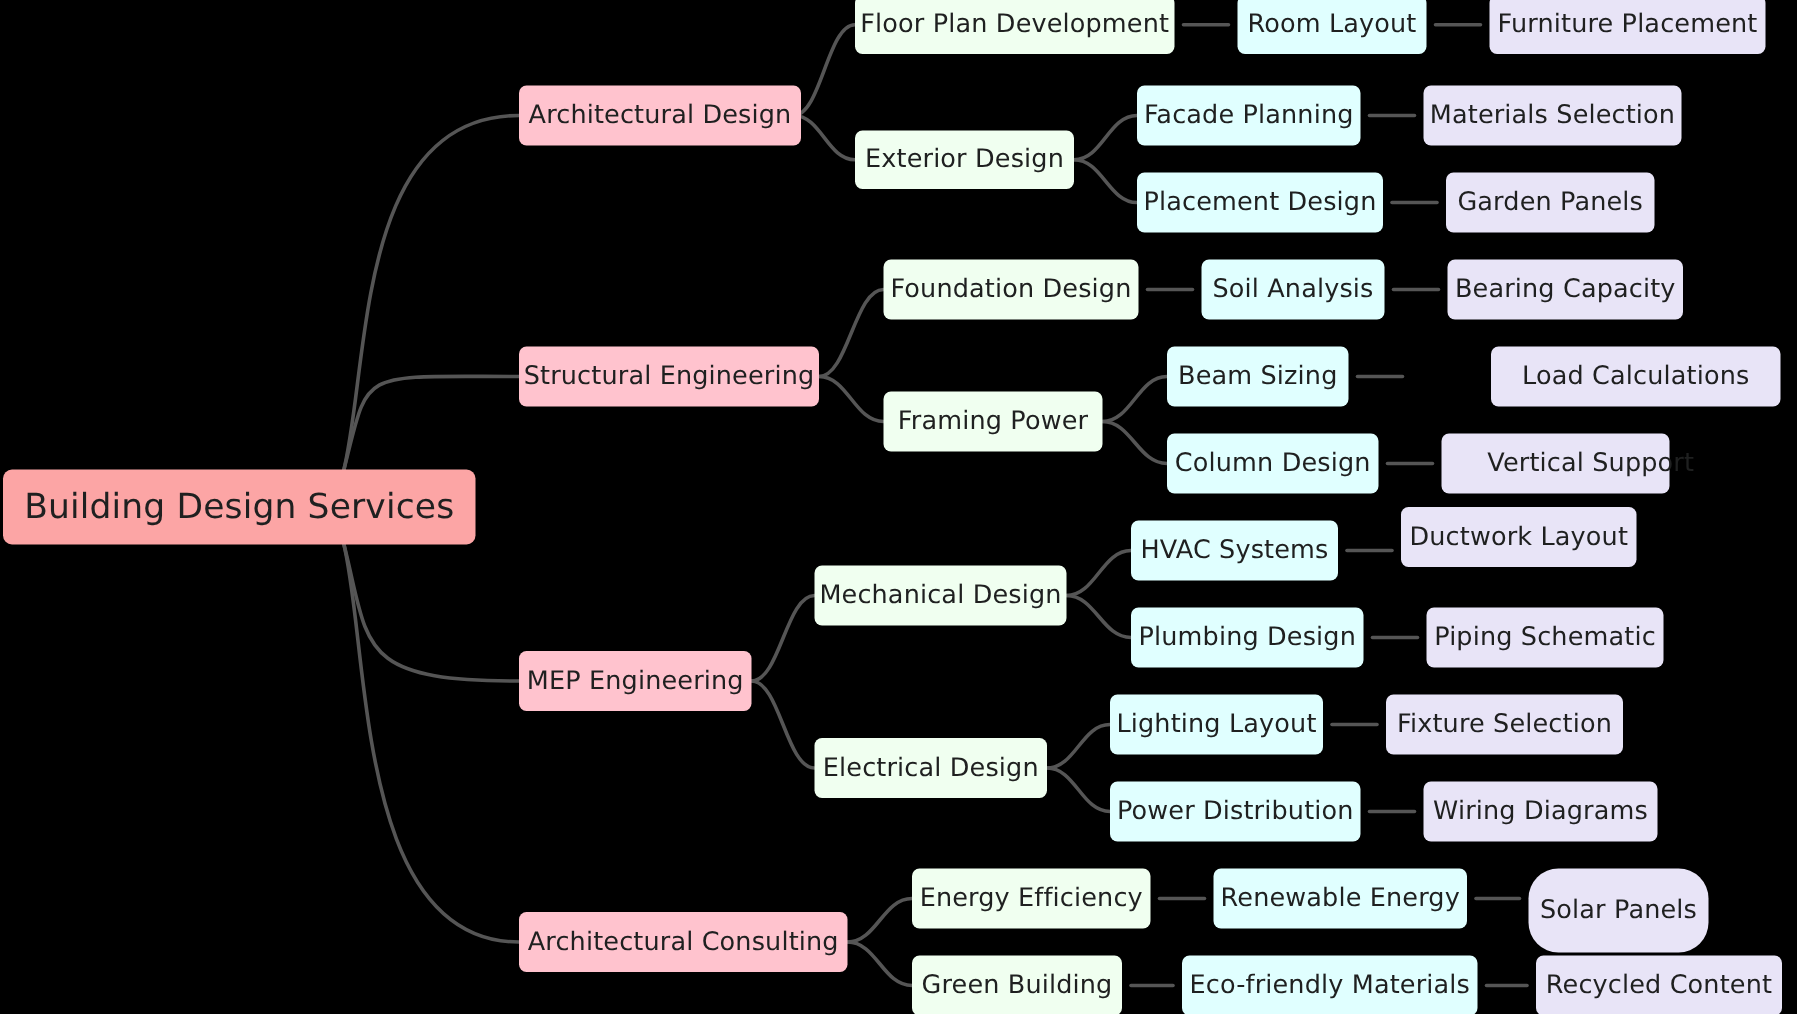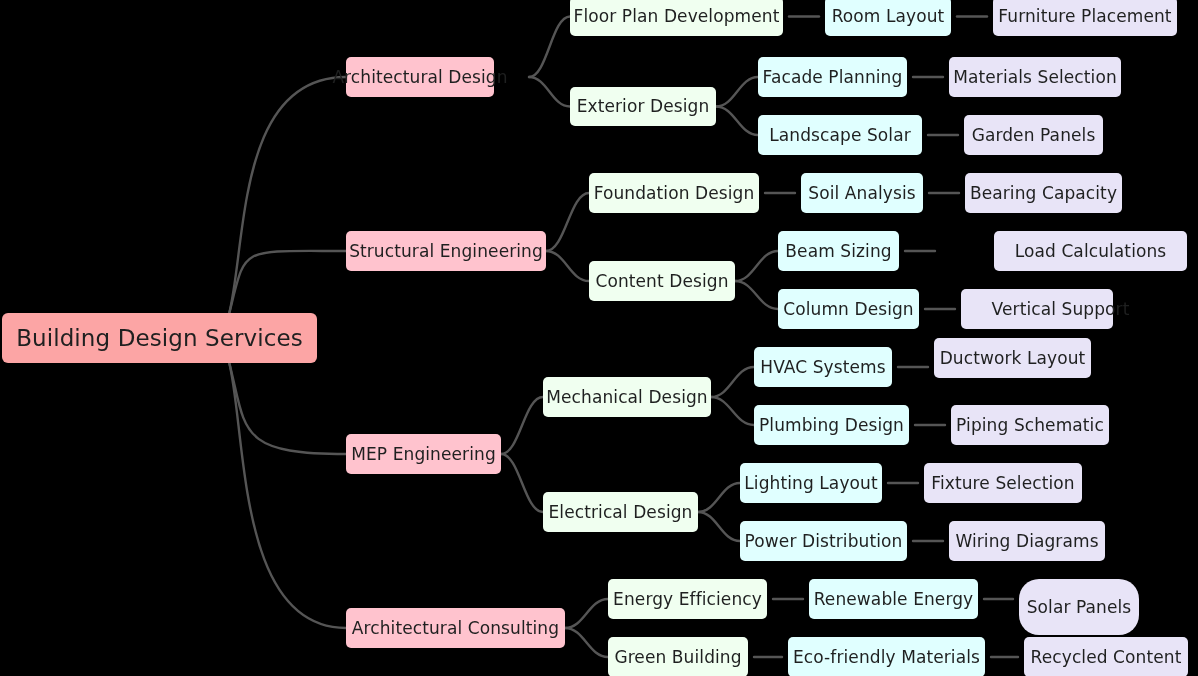--- a/index.html
+++ b/index.html
@@ -94,34 +94,34 @@
       <path d="M 913 541 L 943 541" fill="none" stroke="#555555" stroke-width="2.4" stroke-linecap="round"></path>
       <path d="M 565 628 C 584.35 628, 588.65 599, 608 599" fill="none" stroke="#555555" stroke-width="2.4" stroke-linecap="round"></path>
       <path d="M 565 628 C 584.35 628, 588.65 657, 608 657" fill="none" stroke="#555555" stroke-width="2.4" stroke-linecap="round"></path>
       <path d="M 773 599 L 803 599" fill="none" stroke="#555555" stroke-width="2.4" stroke-linecap="round"></path>
       <path d="M 984 599 L 1013 599" fill="none" stroke="#555555" stroke-width="2.4" stroke-linecap="round"></path>
       <path d="M 754 657 L 782 657" fill="none" stroke="#555555" stroke-width="2.4" stroke-linecap="round"></path>
       <path d="M 991 657 L 1018 657" fill="none" stroke="#555555" stroke-width="2.4" stroke-linecap="round"></path>
     </svg>
   <div id="node-layer">
       <div class="node node-root" style="left: 2px; top: 313px; width: 315px; height: 50px;">Building Design Services</div>
-      <div class="node node-l1" style="left: 346px; top: 57px; width: 148px; height: 40px;">Architectural Design</div>
+      <div class="node node-l1" style="left: 346px; top: 57px; width: 188px; height: 40px;">Architectural Design</div>
       <div class="node node-l2" style="left: 570px; top: -3px; width: 213px; height: 39px;">Floor Plan Development</div>
       <div class="node node-l3" style="left: 825px; top: -3px; width: 126px; height: 39px;">Room Layout</div>
       <div class="node node-l4" style="left: 993px; top: -3px; width: 184px; height: 39px;">Furniture Placement</div>
       <div class="node node-l2" style="left: 570px; top: 87px; width: 146px; height: 39px;">Exterior Design</div>
       <div class="node node-l3" style="left: 758px; top: 57px; width: 149px; height: 40px;">Facade Planning</div>
       <div class="node node-l4" style="left: 949px; top: 57px; width: 172px; height: 40px;">Materials Selection</div>
-      <div class="node node-l3" style="left: 758px; top: 115px; width: 164px; height: 40px;">Landscape Solar</div>
+      <div class="node node-l3" style="left: 758px; top: 115px; width: 164px; height: 40px;">Placement Design</div>
       <div class="node node-l4" style="left: 964px; top: 115px; width: 139px; height: 40px;">Garden Panels</div>
       <div class="node node-l1" style="left: 346px; top: 231px; width: 200px; height: 40px;">Structural Engineering</div>
       <div class="node node-l2" style="left: 589px; top: 173px; width: 170px; height: 40px;">Foundation Design</div>
       <div class="node node-l3" style="left: 801px; top: 173px; width: 122px; height: 40px;">Soil Analysis</div>
       <div class="node node-l4" style="left: 965px; top: 173px; width: 157px; height: 40px;">Bearing Capacity</div>
-      <div class="node node-l2" style="left: 589px; top: 261px; width: 146px; height: 40px;">Content Design</div>
+      <div class="node node-l2" style="left: 589px; top: 261px; width: 146px; height: 40px;">Framing Power</div>
       <div class="node node-l3" style="left: 778px; top: 231px; width: 121px; height: 40px;">Beam Sizing</div>
       <div class="node node-l4" style="left: 994px; top: 231px; width: 193px; height: 40px;">Load Calculations</div>
       <div class="node node-l3" style="left: 778px; top: 289px; width: 141px; height: 40px;">Column Design</div>
       <div class="node node-l4" style="left: 961px; top: 289px; width: 152px; height: 40px; padding-left: 47px;">Vertical Support</div>
       <div class="node node-l1" style="left: 346px; top: 434px; width: 155px; height: 40px;">MEP Engineering</div>
       <div class="node node-l2" style="left: 543px; top: 377px; width: 168px; height: 40px;">Mechanical Design</div>
       <div class="node node-l3" style="left: 754px; top: 347px; width: 138px; height: 40px;">HVAC Systems</div>
       <div class="node node-l4" style="left: 934px; top: 338px; width: 157px; height: 40px;">Ductwork Layout</div>
       <div class="node node-l3" style="left: 754px; top: 405px; width: 155px; height: 40px;">Plumbing Design</div>
       <div class="node node-l4" style="left: 951px; top: 405px; width: 158px; height: 40px;">Piping Schematic</div>

